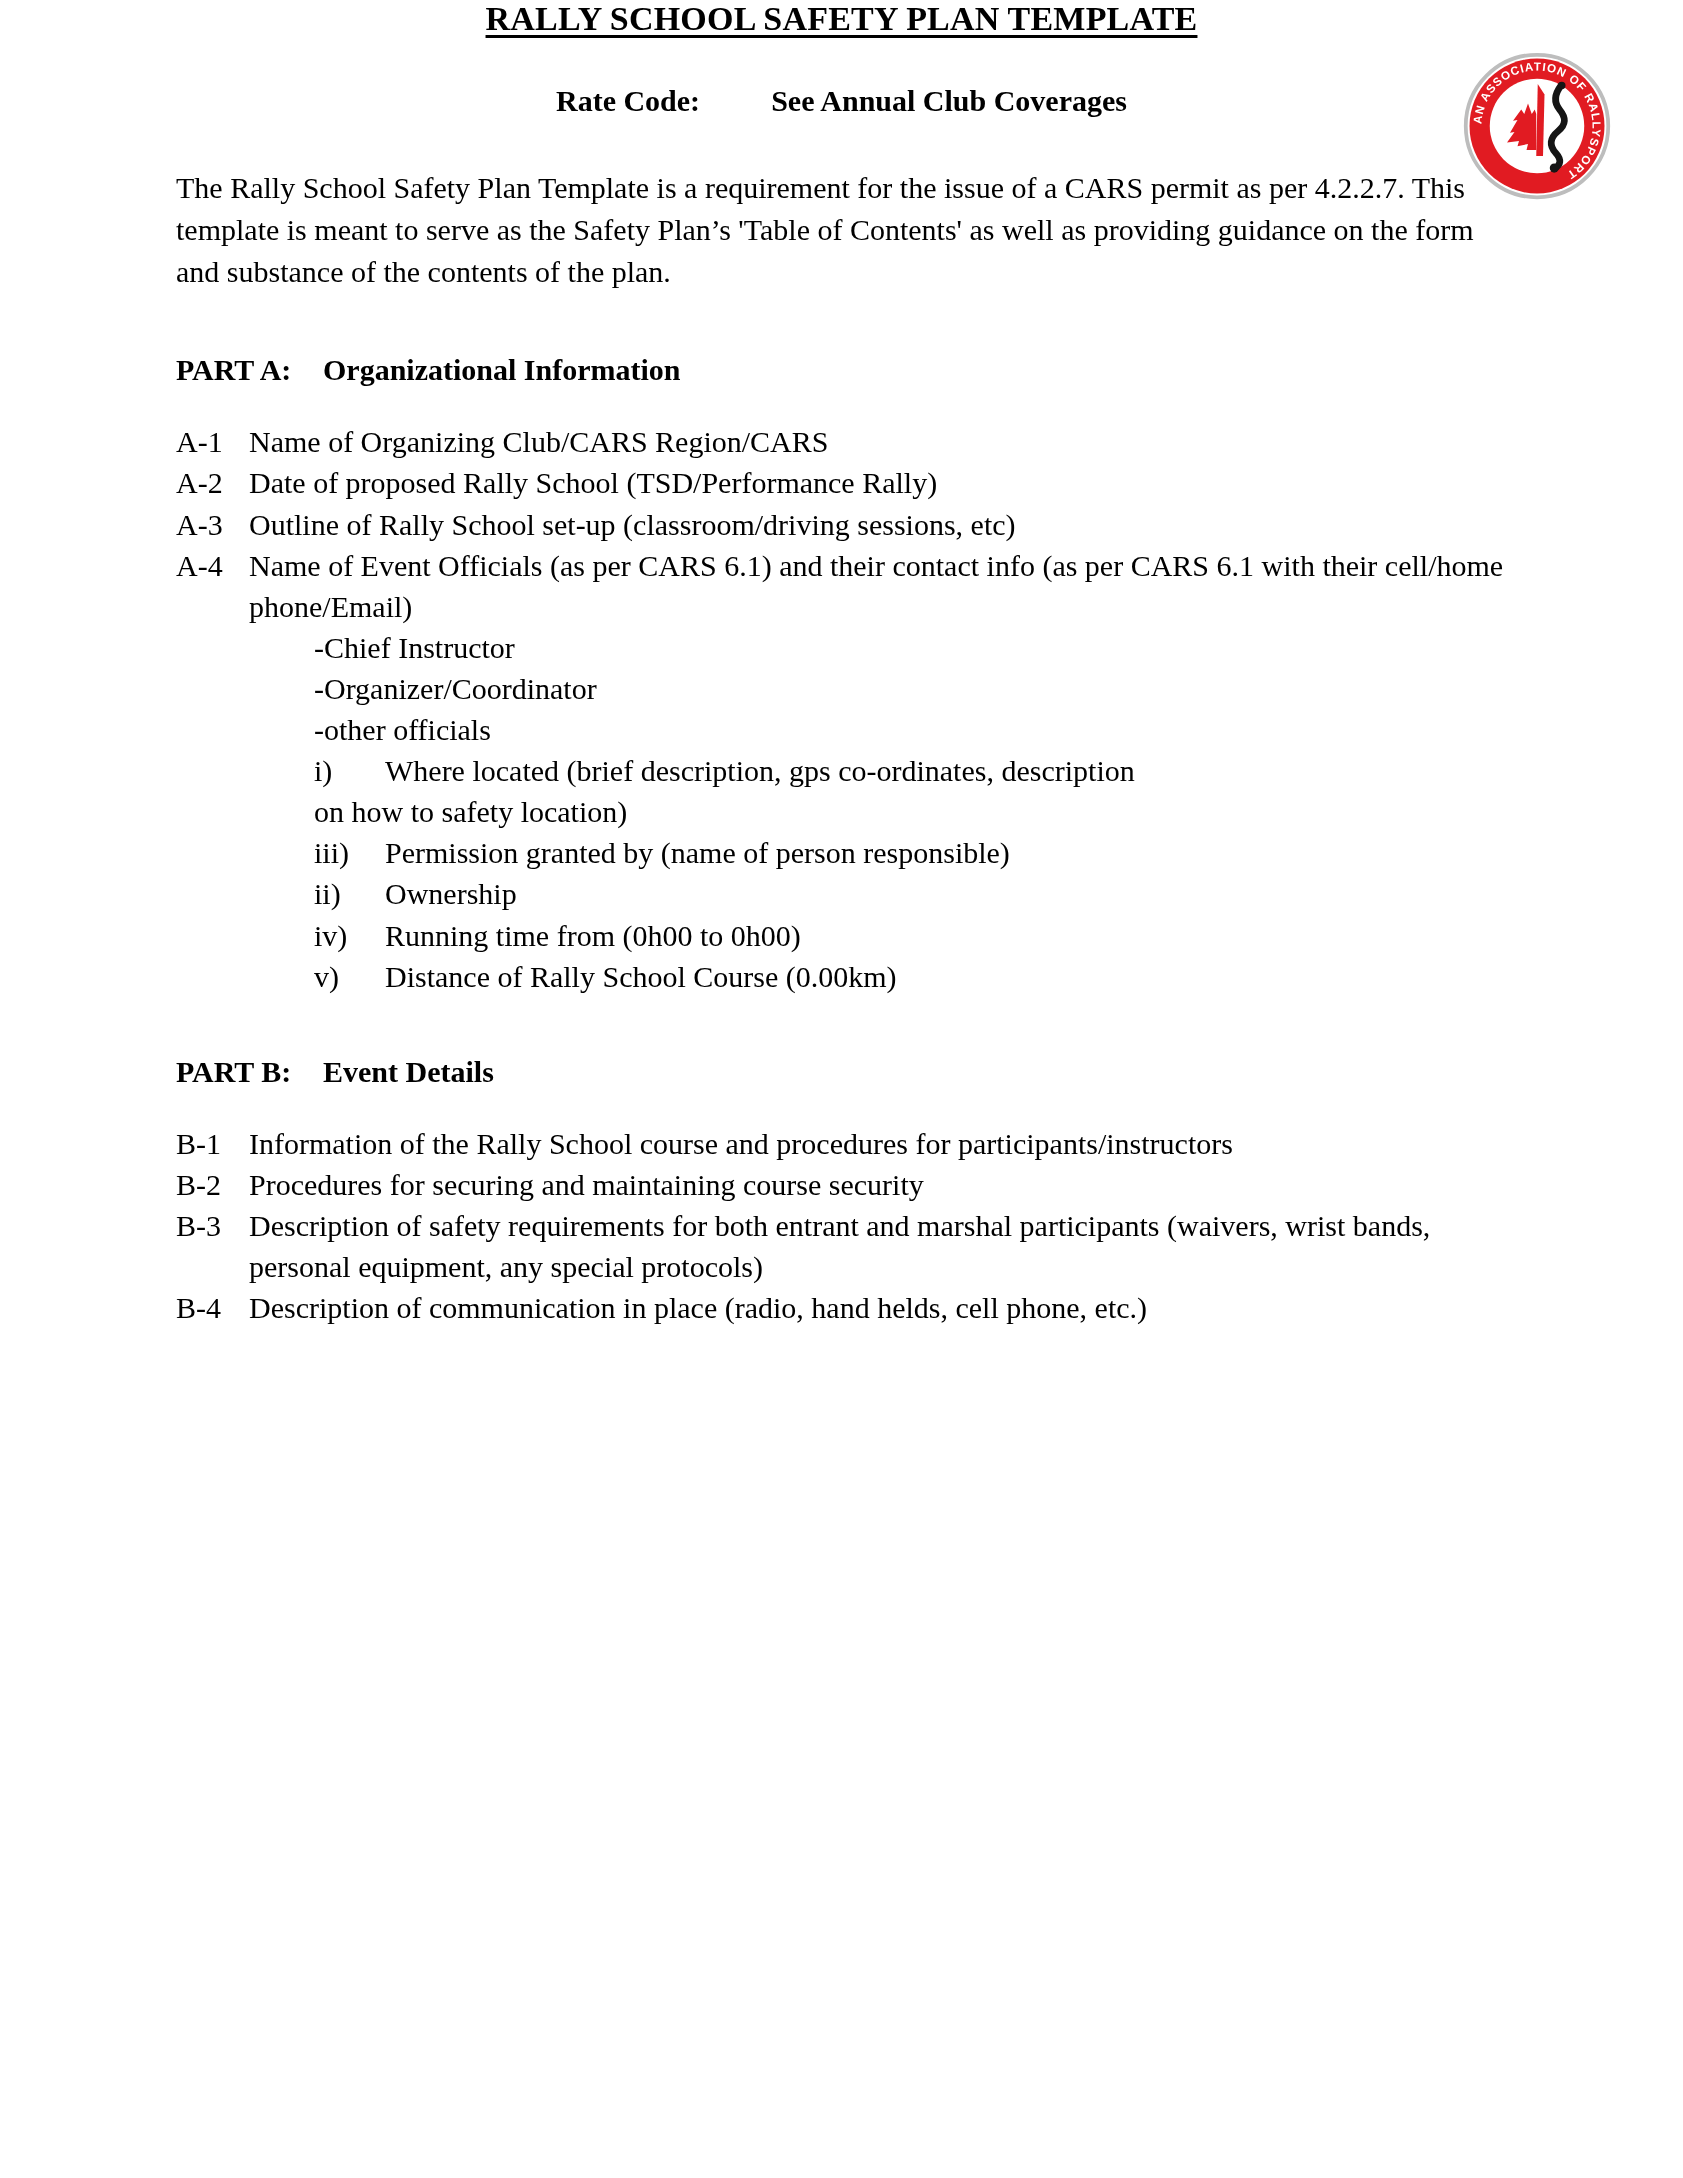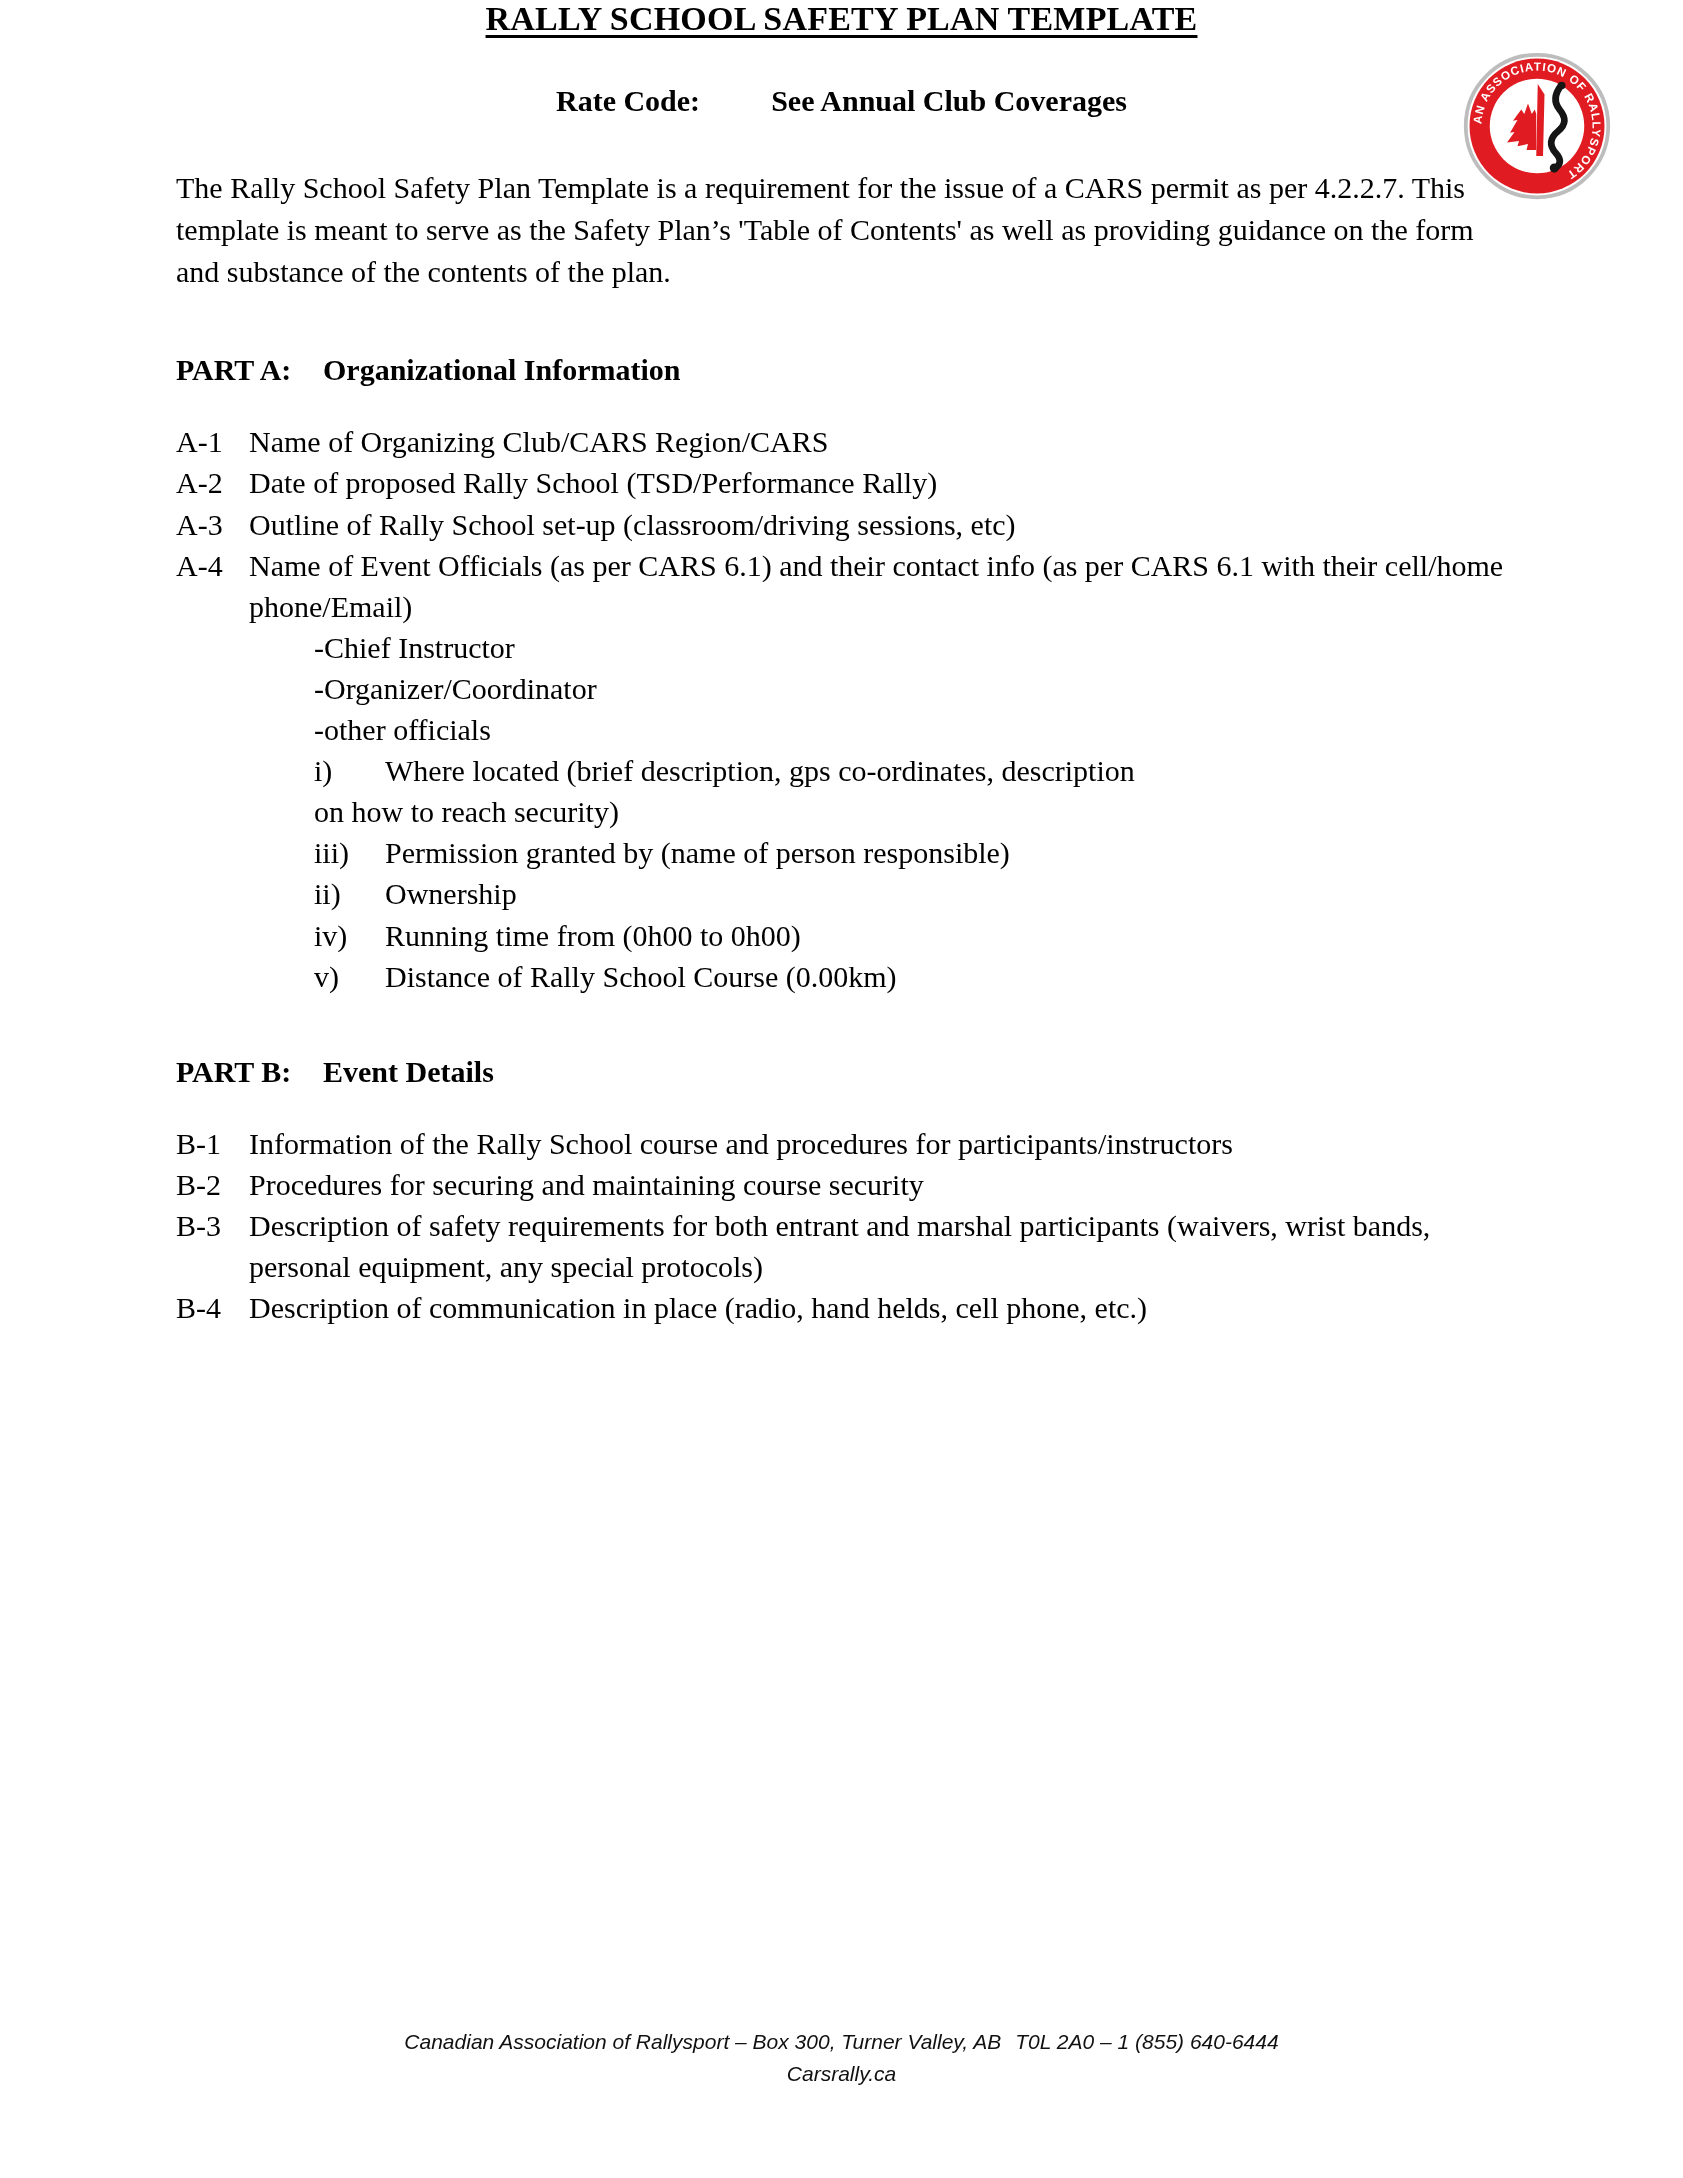--- a/index.html
+++ b/index.html
@@ -203,21 +203,21 @@
     <div class="dash-sub">-Organizer/Coordinator</div>
     <div class="dash-sub">-other officials</div>
 
 
     <div class="roman-list">
 
       <div class="roman-item">
         <span class="rn-num">i)</span>
         <span class="rn-body">Where located (brief description, gps co-ordinates, description</span>
       </div>
-      <div class="roman-cont">on how to reach security)</div>
+      <div class="roman-cont">on how to safety location)</div>
 
       <div class="roman-item">
         <span class="rn-num">iii)</span>
         <span class="rn-body">Permission granted by (name of person responsible)</span>
       </div>
 
       <div class="roman-item">
         <span class="rn-num">ii)</span>
         <span class="rn-body">Ownership</span>
       </div>
@@ -257,21 +257,15 @@
       <span class="it-body">Description of safety requirements for both entrant and marshal participants (waivers, wrist bands, personal equipment, any special protocols)</span>
     </div>
 
     <div class="item">
       <span class="it-num">B-4</span>
       <span class="it-body">Description of communication in place (radio, hand helds, cell phone, etc.)</span>
     </div>
 
   </div>
 
-  <div class="footer">
-    <div>
-      <span>Canadian Association of Rallysport – Box 300, Turner Valley, AB</span><span class="fsp"></span><span>T0L 2A0  –  1 (855) 640-6444</span>
-    </div>
-    <div>Carsrally.ca</div>
-  </div>
 
 </div>
 
 
 </body></html>

